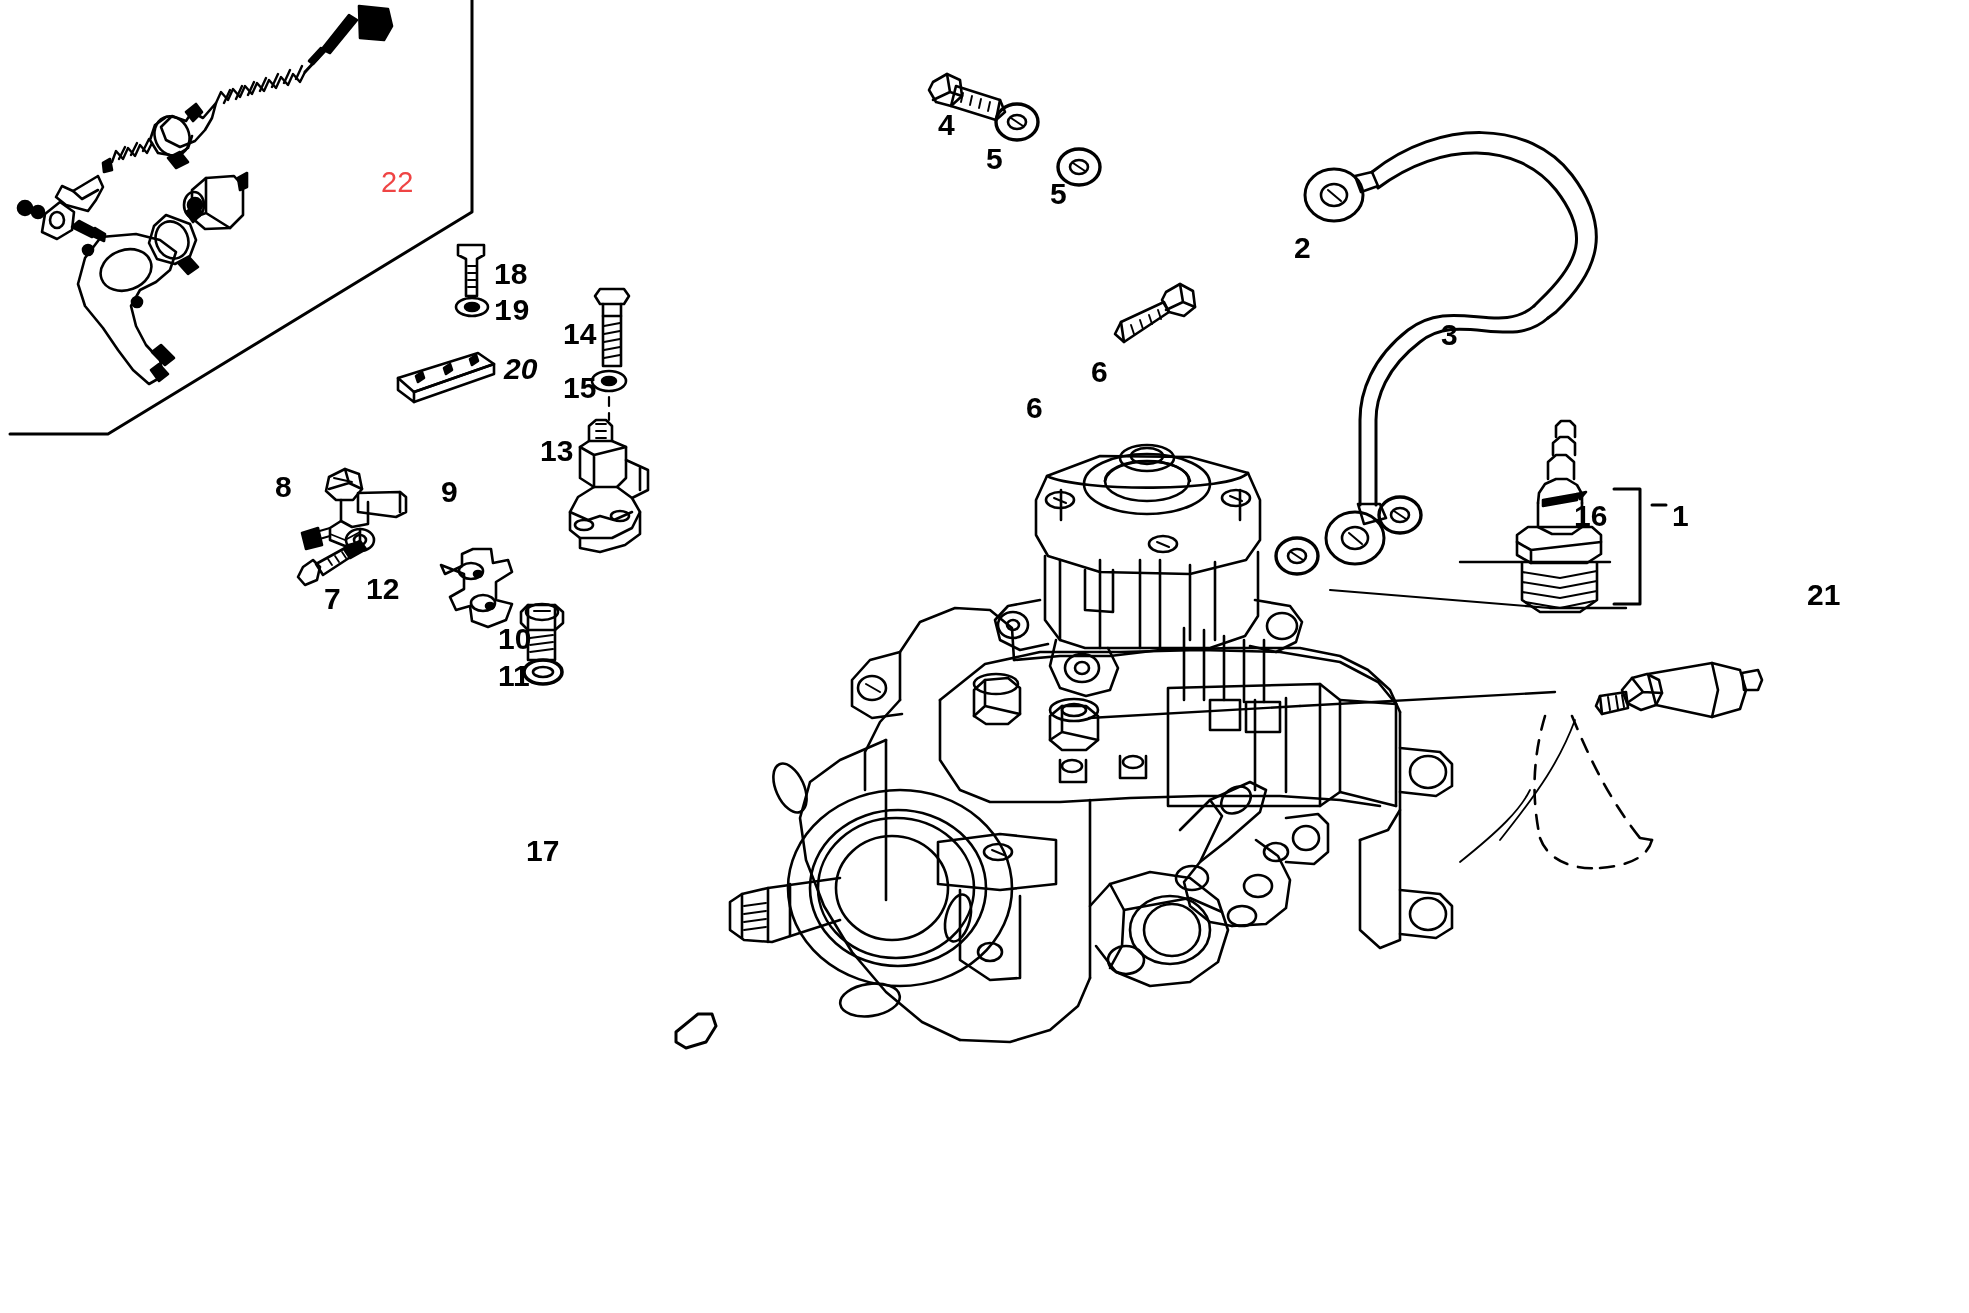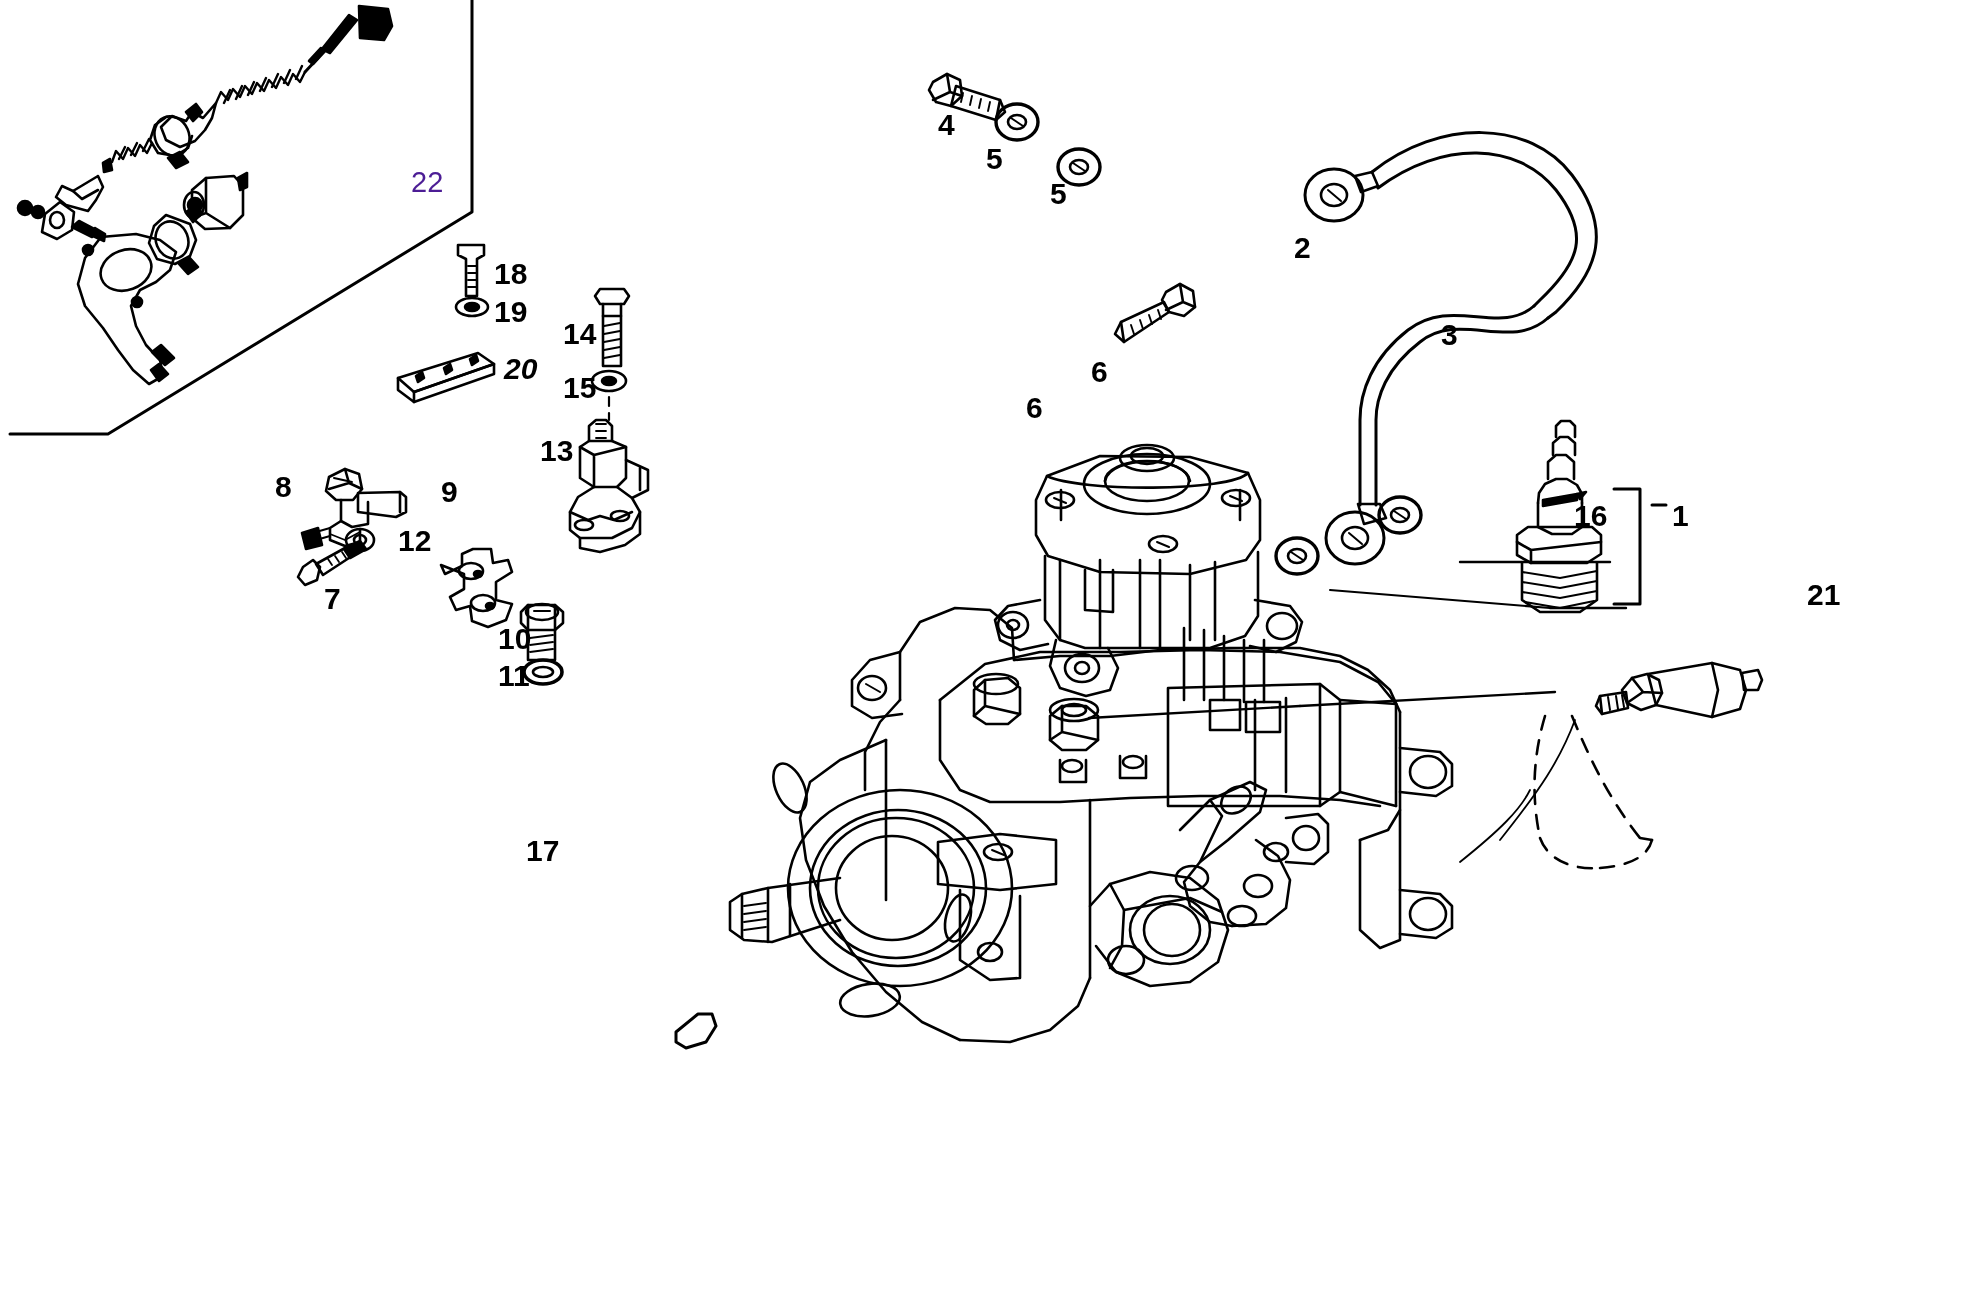--- a/index.html
+++ b/index.html
@@ -1,22 +1,22 @@
 <!DOCTYPE html>
 <html><head>
 <meta charset="utf-8">
 <style>
   html,body{margin:0;padding:0;background:#ffffff;}
   body{width:1969px;height:1313px;overflow:hidden;font-family:"Liberation Sans",sans-serif;}
   #stage{position:relative;width:1969px;height:1313px;background:#fff;}
   #stage svg{position:absolute;left:0;top:0;}
   .lbl{position:absolute;font-family:"Liberation Sans",sans-serif;font-weight:700;color:#000;
        font-size:30px;line-height:1;white-space:nowrap;}
-  .lbl-thin{position:absolute;font-family:"Liberation Sans",sans-serif;font-weight:400;color:#4c1d95;
-       font-size:29px;line-height:1;white-space:nowrap;margin-left:30px;}
+  .lbl-thin{position:absolute;font-family:"Liberation Sans",sans-serif;font-weight:400;color:#ef4444;
+       font-size:29px;line-height:1;white-space:nowrap;}
 </style>
 </head>
 <body>
 
 <div id="stage">
 
   <svg width="1969" height="1313" viewBox="0 0 1969 1313">
     <g fill="none" stroke="#000" stroke-width="2.6" stroke-linejoin="round" stroke-linecap="round">
 
       <g stroke-width="3">
@@ -403,29 +403,29 @@
   <div class="lbl" style="left:986px;  top:144px;">5</div>
   <div class="lbl" style="left:1050px; top:179px;">5</div>
   <div class="lbl" style="left:1294px; top:233px;">2</div>
   <div class="lbl" style="left:1441px; top:320px;">3</div>
   <div class="lbl" style="left:1091px; top:357px;">6</div>
   <div class="lbl" style="left:1026px; top:393px;">6</div>
 
   <div class="lbl-thin" style="left:381px; top:168px;">22</div>
 
   <div class="lbl" style="left:494px; top:259px;">18</div>
-  <div class="lbl" style="left:494px; top:297px;">19</div>
+  <div class="lbl" style="left:494px; top:297px;font-family:Liberation Mono, monospace;">19</div>
   <div class="lbl" style="left:563px; top:319px;">14</div>
   <div class="lbl" style="left:504px; top:354px;font-style:italic;">20</div>
   <div class="lbl" style="left:563px; top:373px;">15</div>
   <div class="lbl" style="left:540px; top:436px;">13</div>
 
   <div class="lbl" style="left:275px; top:472px;">8</div>
   <div class="lbl" style="left:441px; top:477px;">9</div>
-  <div class="lbl" style="left:366px; top:526px;margin-left:32px;">12</div>
+  <div class="lbl" style="left:366px; top:574px;">12</div>
   <div class="lbl" style="left:324px; top:584px;">7</div>
   <div class="lbl" style="left:498px; top:624px;">10</div>
   <div class="lbl" style="left:498px; top:661px;">11</div>
 
   <div class="lbl" style="left:1574px; top:501px;">16</div>
   <div class="lbl" style="left:1672px; top:501px;">1</div>
   <div class="lbl" style="left:1772px; top:580px;margin-left:35px;">21</div>
 
   <div class="lbl" style="left:526px; top:836px;">17</div>
 

